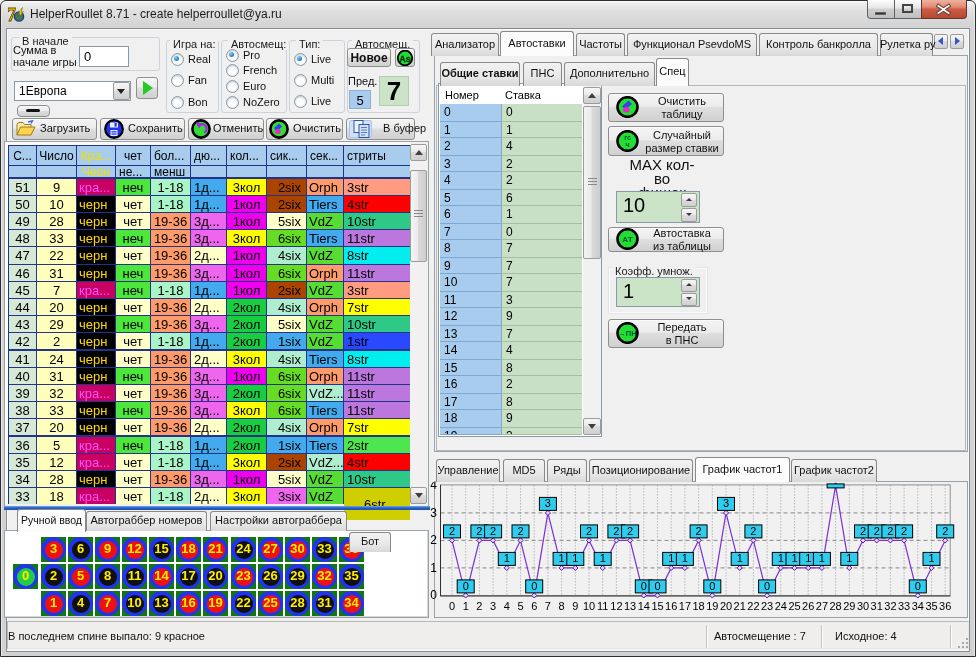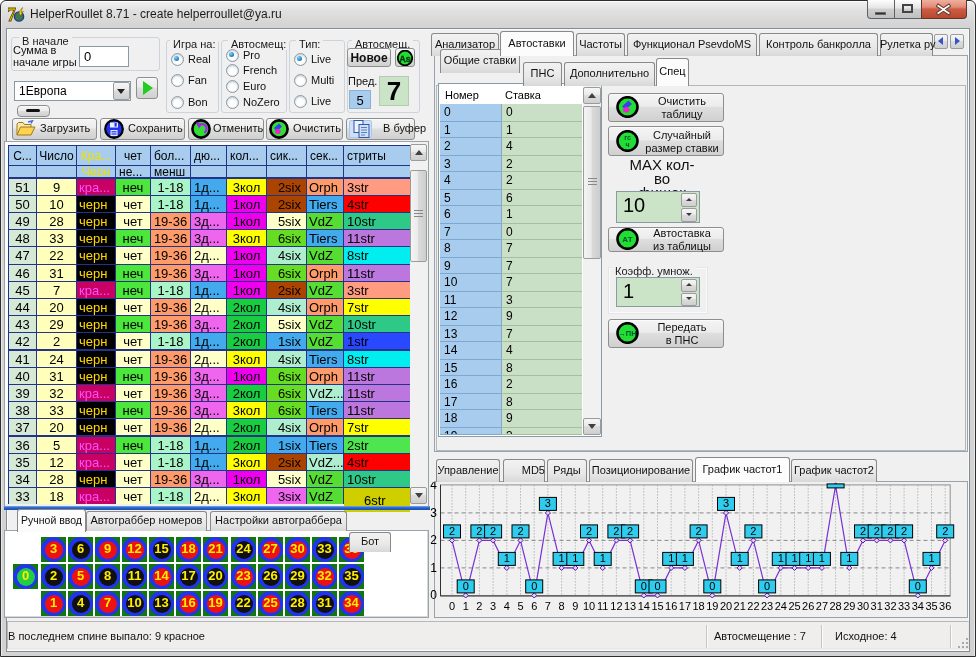--- a/index.html
+++ b/index.html
@@ -383,21 +383,21 @@
 <div style="position:absolute;left:344px;top:471px;width:66px;height:16px;background:#2fc987;display:flex;align-items:center;justify-content:flex-start;padding-left:3px;font-size:13px;color:#000;white-space:nowrap;overflow:hidden;line-height:13px;">10str</div>
 <div style="position:absolute;left:9px;top:488px;width:27px;height:16px;background:#d6e8d6;display:flex;align-items:center;justify-content:center;font-size:13px;color:#000;white-space:nowrap;overflow:hidden;line-height:13px;">33</div>
 <div style="position:absolute;left:37px;top:488px;width:39px;height:16px;background:#ffffbb;display:flex;align-items:center;justify-content:center;font-size:13px;color:#000;white-space:nowrap;overflow:hidden;line-height:13px;">18</div>
 <div style="position:absolute;left:77px;top:488px;width:38px;height:16px;background:#c80064;display:flex;align-items:center;justify-content:flex-start;padding-left:2px;font-size:13px;color:#ff50ff;white-space:nowrap;overflow:hidden;line-height:13px;">кра...</div>
 <div style="position:absolute;left:116px;top:488px;width:34px;height:16px;background:#ffffc8;display:flex;align-items:center;justify-content:center;font-size:13px;color:#000;white-space:nowrap;overflow:hidden;line-height:13px;">чет</div>
 <div style="position:absolute;left:151px;top:488px;width:39px;height:16px;background:#aaf5c8;display:flex;align-items:center;justify-content:center;font-size:13px;color:#000;white-space:nowrap;overflow:hidden;line-height:13px;">1-18</div>
 <div style="position:absolute;left:191px;top:488px;width:35px;height:16px;background:#ffffc8;display:flex;align-items:center;justify-content:flex-start;padding-left:3px;font-size:13px;color:#000;white-space:nowrap;overflow:hidden;line-height:13px;">2д...</div>
 <div style="position:absolute;left:227px;top:488px;width:39px;height:16px;background:#ffff00;display:flex;align-items:center;justify-content:center;font-size:13px;color:#000;white-space:nowrap;overflow:hidden;line-height:13px;">3кол</div>
 <div style="position:absolute;left:267px;top:488px;width:39px;height:16px;background:#ee66ee;display:flex;align-items:center;justify-content:flex-end;padding-right:5px;font-size:13px;color:#000;white-space:nowrap;overflow:hidden;line-height:13px;">3six</div>
 <div style="position:absolute;left:307px;top:488px;width:36px;height:16px;background:#55dd33;display:flex;align-items:center;justify-content:flex-start;padding-left:2px;font-size:13px;color:#000;white-space:nowrap;overflow:hidden;line-height:13px;">VdZ</div>
-<div style="position:absolute;left:344px;top:488px;width:66px;height:24px;background:#cfcf00;display:flex;align-items:center;justify-content:flex-start;padding-left:20px;font-size:13px;color:#000;white-space:nowrap;overflow:hidden;line-height:13px;">6str</div>
+<div style="position:absolute;left:344px;top:488px;width:66px;height:32px;background:#cfcf00;display:flex;align-items:center;justify-content:flex-start;padding-left:20px;font-size:13px;color:#000;white-space:nowrap;overflow:hidden;line-height:13px;">6str</div>
 <div style="position:absolute;left:410px;top:144px;width:17px;height:360px;background:#f1f1f1;"></div>
 <div style="position:absolute;left:410px;top:144px;width:17px;height:17px;">
     <div class="sbtn" style="left:0;top:0;width:17px;height:17px;"></div>
     <div style="left:4.5px;top:6px;width:0;height:0;border-left:4px solid transparent;border-right:4px solid transparent;border-bottom:5px solid #404040;"></div>
   </div>
 <div style="position:absolute;left:410px;top:487px;width:17px;height:17px;">
     <div class="sbtn" style="left:0;top:0;width:17px;height:17px;"></div>
     <div style="left:4.5px;top:6px;width:0;height:0;border-left:4px solid transparent;border-right:4px solid transparent;border-top:5px solid #404040;"></div>
   </div>
 <div style="position:absolute;left:410px;top:170px;width:17px;height:92px;">
@@ -651,21 +651,21 @@
   </div>
 <div style="position:absolute;left:934px;top:34px;width:14px;height:15px;">
     <div class="sbtn" style="left:0;top:0;width:14px;height:15px;"></div>
     <div style="top:3px;width:0;height:0;border-right:5px solid #3355cc;border-top:4px solid transparent;border-bottom:4px solid transparent;left:4px;"></div>
   </div>
 <div style="position:absolute;left:950px;top:34px;width:14px;height:15px;">
     <div class="sbtn" style="left:0;top:0;width:14px;height:15px;"></div>
     <div style="top:3px;width:0;height:0;border-left:5px solid #3355cc;border-top:4px solid transparent;border-bottom:4px solid transparent;left:5px;"></div>
   </div>
 <div style="position:absolute;left:436px;top:85px;width:530px;height:366px;border:1px solid #b0b8c0;background:#f0f0f0;"></div>
-<div style="position:absolute;left:440px;top:49px;width:68px;height:24px;z-index:2;">
+<div style="position:absolute;left:440px;top:62px;width:68px;height:24px;z-index:2;font-weight:bold;">
     <div class="tab" style="left:0;top:0;width:80px;height:24px;"></div>
     <div style="left:0;top:5px;width:80px;text-align:center;font-size:11px;color:#111;white-space:nowrap;z-index:7;">Общие ставки</div>
   </div>
 <div style="position:absolute;left:523px;top:62px;width:39px;height:24px;z-index:2;">
     <div class="tab" style="left:0;top:0;width:39px;height:24px;"></div>
     <div style="left:0;top:5px;width:39px;text-align:center;font-size:11px;color:#111;white-space:nowrap;z-index:7;">ПНС</div>
   </div>
 <div style="position:absolute;left:564px;top:62px;width:91px;height:24px;z-index:2;">
     <div class="tab" style="left:0;top:0;width:91px;height:24px;"></div>
     <div style="left:0;top:5px;width:91px;text-align:center;font-size:11px;color:#111;white-space:nowrap;z-index:7;">Дополнительно</div>
@@ -786,21 +786,21 @@
 <text x="11.5" y="14" text-anchor="middle" font-size="7.5" font-weight="bold" fill="#053">→ПН</text>
   </svg>
 <div style="position:absolute;left:642px;top:321px;width:80px;text-align:center;font-size:11px;color:#111;line-height:13px;z-index:3;">Передать<br>в ПНС</div>
 <div style="position:absolute;left:434px;top:481px;width:534px;height:137px;background:#f0f0f0;border:1px solid #9aa2aa;"></div>
 <div style="position:absolute;left:436px;top:459px;width:64px;height:23px;z-index:2;">
     <div class="tab" style="left:0;top:0;width:64px;height:23px;"></div>
     <div style="left:0;top:5px;width:64px;text-align:center;font-size:11px;color:#111;white-space:nowrap;z-index:7;">Управление</div>
   </div>
 <div style="position:absolute;left:503px;top:459px;width:42px;height:23px;z-index:2;">
     <div class="tab" style="left:0;top:0;width:42px;height:23px;"></div>
-    <div style="left:0;top:5px;width:42px;text-align:right;font-size:11px;color:#111;white-space:nowrap;z-index:7;">MD5</div>
+    <div style="left:0;top:5px;width:42px;text-align:center;font-size:11px;color:#111;white-space:nowrap;z-index:7;">MD5</div>
   </div>
 <div style="position:absolute;left:547px;top:459px;width:40px;height:23px;z-index:2;">
     <div class="tab" style="left:0;top:0;width:40px;height:23px;"></div>
     <div style="left:0;top:5px;width:40px;text-align:center;font-size:11px;color:#111;white-space:nowrap;z-index:7;">Ряды</div>
   </div>
 <div style="position:absolute;left:589px;top:459px;width:104px;height:23px;z-index:2;">
     <div class="tab" style="left:0;top:0;width:104px;height:23px;"></div>
     <div style="left:0;top:5px;width:104px;text-align:center;font-size:11px;color:#111;white-space:nowrap;z-index:7;">Позиционирование</div>
   </div>
 <div style="position:absolute;left:695px;top:457px;width:95px;height:25px;z-index:6;">

